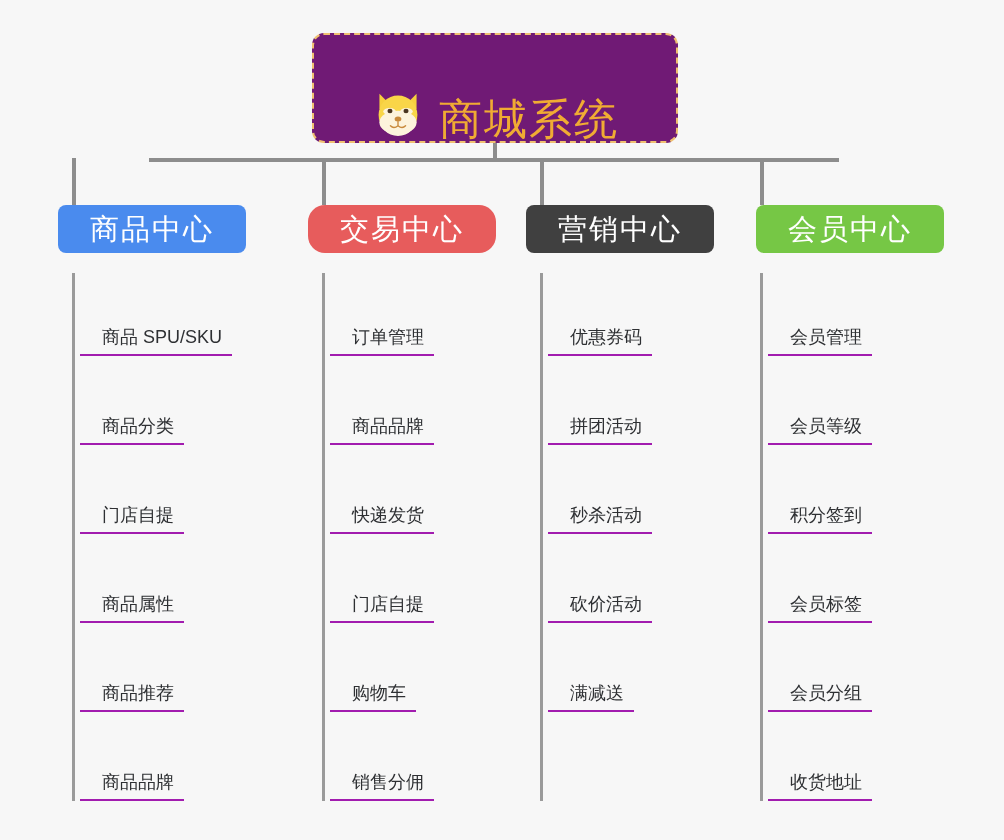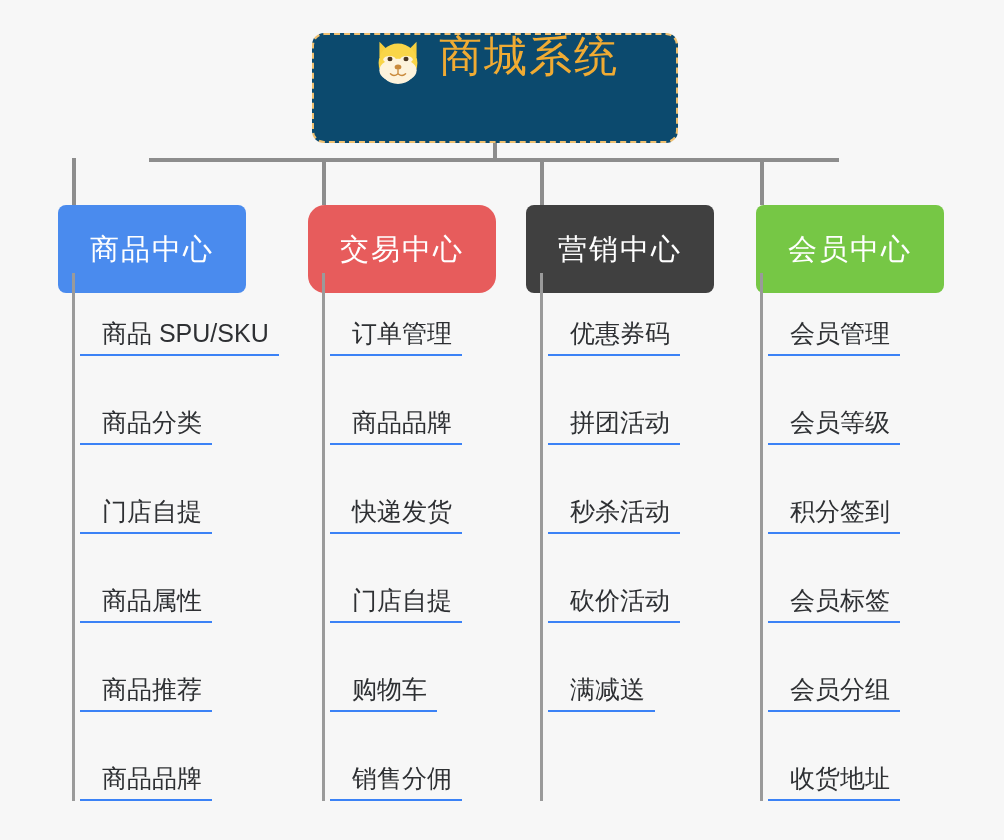--- a/index.html
+++ b/index.html
@@ -22,25 +22,25 @@
   }
 
   
   .root-node {
     position: absolute;
     left: 312px;
     top: 33px;
     width: 366px;
     height: 110px;
     box-sizing: border-box;
-    background: #0c4a6e;
+    background: #701a75;
     border: 2px dashed #f0c070;
     border-radius: 12px;
     display: flex;
-    align-items: flex-start;
+    align-items: flex-end;
     justify-content: center;
     gap: 14px;
   }
   .root-emoji {
     width: 54px;
     height: 54px;
     flex: 0 0 auto;
     display: block;
   }
   .root-title {
@@ -75,21 +75,21 @@
   
   .column {
     position: absolute;
     top: 205px;
   }
   .col-header {
     position: absolute;
     left: 0;
     top: 0;
     width: 188px;
-    height: 88px;
+    height: 48px;
     box-sizing: border-box;
     border-radius: 8px;
     display: flex;
     align-items: center;
     justify-content: center;
   }
   .col-header-label {
     font-size: 29px;
     line-height: 1;
     color: #ffffff;
@@ -124,25 +124,25 @@
     position: relative;
     height: 89px;
     box-sizing: border-box;
     display: flex;
     align-items: flex-end;
     padding-left: 30px;
     padding-bottom: 6px;
   }
   .leaf-label {
     display: inline-block;
-    font-size: 25px;
+    font-size: 18px;
     line-height: 1.15;
     color: #2e3033;
     white-space: nowrap;
-    border-bottom: 2px solid #3b82f6;
+    border-bottom: 2px solid #a21caf;
     padding: 0 10px 6px 0;
     margin-left: -22px;
     padding-left: 22px;
   }
 
   
   #col-0 { left: 58px; }
   #col-1 { left: 308px; }
   #col-2 { left: 526px; }
   #col-3 { left: 746px; }

